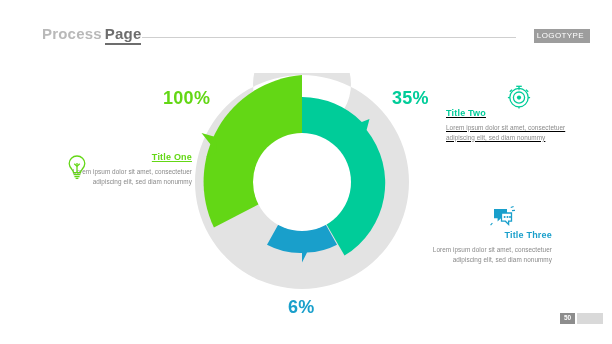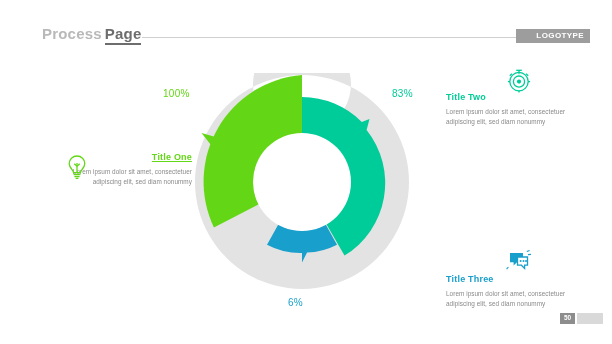--- a/index.html
+++ b/index.html
@@ -49,40 +49,40 @@
     height: 1px;
     background: #cfcfcf;
   }
   .logotype {
     position: absolute;
     right: 22px;
     top: 29px;
     background: #9d9d9d;
     color: #ffffff;
     font-size: 8px;
-    font-weight: bold;
+    font-weight: normal;
     letter-spacing: 0.4px;
-    padding: 3px 6px 3px 20px;
+    padding: 3px 6px 3px 3px;
     line-height: 1;
   }
 
   
   .chart {
     position: absolute;
     left: 193px;
     top: 73px;
     width: 218px;
     height: 218px;
   }
   .chart svg { display: block; }
 
   .pct {
     position: absolute;
-    font-size: 10px;
-    font-weight: normal;
+    font-size: 18px;
+    font-weight: bold;
     letter-spacing: 0.3px;
     white-space: nowrap;
   }
   .pct-100 { left: 163px; top: 88px; color: #63d715; }
   .pct-70  { left: 392px; top: 88px; color: #00cc99; }
   .pct-20  { left: 288px; top: 297px; color: #199fcb; }
 
   
   .block {
     position: absolute;
@@ -112,37 +112,37 @@
   .block-one .block-title { color: #63d715; text-decoration: underline; }
   .block-one .icon-wrap {
     position: absolute;
     left: 10px;
     top: 2px;
   }
 
   
   .block-two {
     left: 446px;
-    top: 92px;
+    top: 108px;
     width: 122px;
     text-align: left;
+    text-decoration: underline;
   }
   .block-two .block-title { color: #00cc99; }
   .block-two .icon-wrap {
     position: absolute;
     left: 60px;
     top: -25px;
   }
 
   .block-three {
-    left: 446px;
+    left: 430px;
     top: 230px;
     width: 122px;
-    text-align: left;
-    margin-top: 44px;
+    text-align: right;
   }
   .block-three .block-title { color: #199fcb; }
   .block-three .icon-wrap {
     position: absolute;
     left: 60px;
     top: -26px;
   }
 
   
   .footer-badge {
@@ -202,21 +202,21 @@
              A107,107 0 0,0 20.9,154.5
              Z"></path>
 
     <path fill="#63d715" d="M22.5,64.0 L8.5,60.0 L18.0,72.0 L13.5,84.0 L24.0,79.0 Z"></path>
 
     <circle cx="109" cy="109" r="49" fill="#ffffff"></circle>
   </svg>
 </div>
 
 <div class="pct pct-100">100%</div>
-<div class="pct pct-70">83%</div>
+<div class="pct pct-70">35%</div>
 <div class="pct pct-20">6%</div>
 
 <div class="block block-one">
   <div class="icon-wrap">
     <svg width="22" height="26" viewBox="0 0 22 26" fill="none" stroke="#63d715" stroke-width="1.3">
       <path d="M11,2 C6.6,2 3.2,5.3 3.2,9.4 C3.2,12.3 4.9,14.2 6.2,15.8 C7.0,16.8 7.4,17.6 7.5,18.6 L14.5,18.6 C14.6,17.6 15.0,16.8 15.8,15.8 C17.1,14.2 18.8,12.3 18.8,9.4 C18.8,5.3 15.4,2 11,2 Z"></path>
       <path d="M7.6,20.6 L14.4,20.6"></path>
       <path d="M8.4,22.6 L13.6,22.6"></path>
       <path d="M9.6,24.4 L12.4,24.4"></path>
       <path d="M11,9 L11,18.6"></path>

